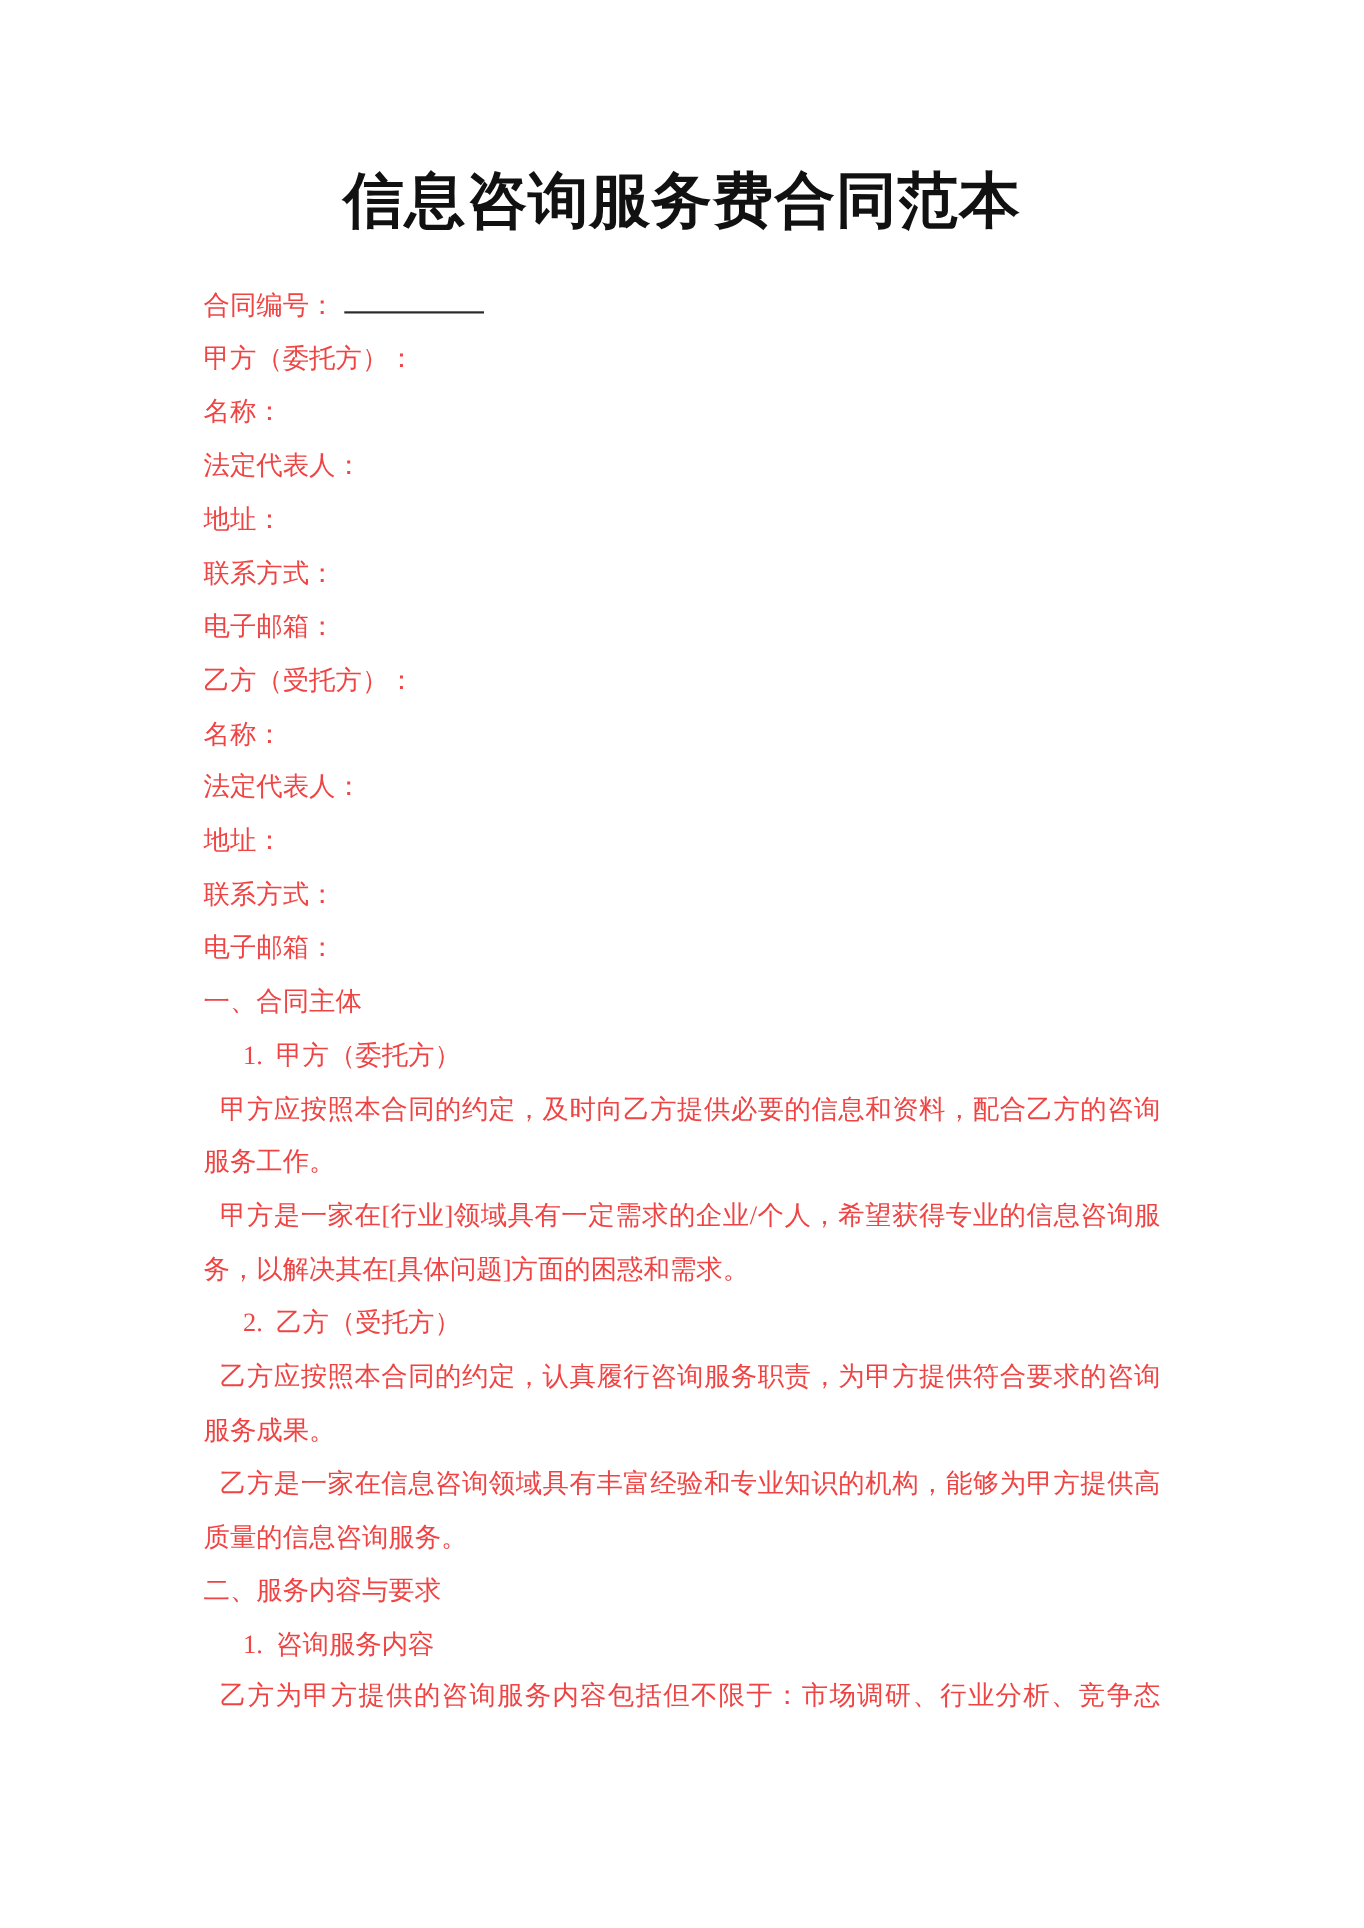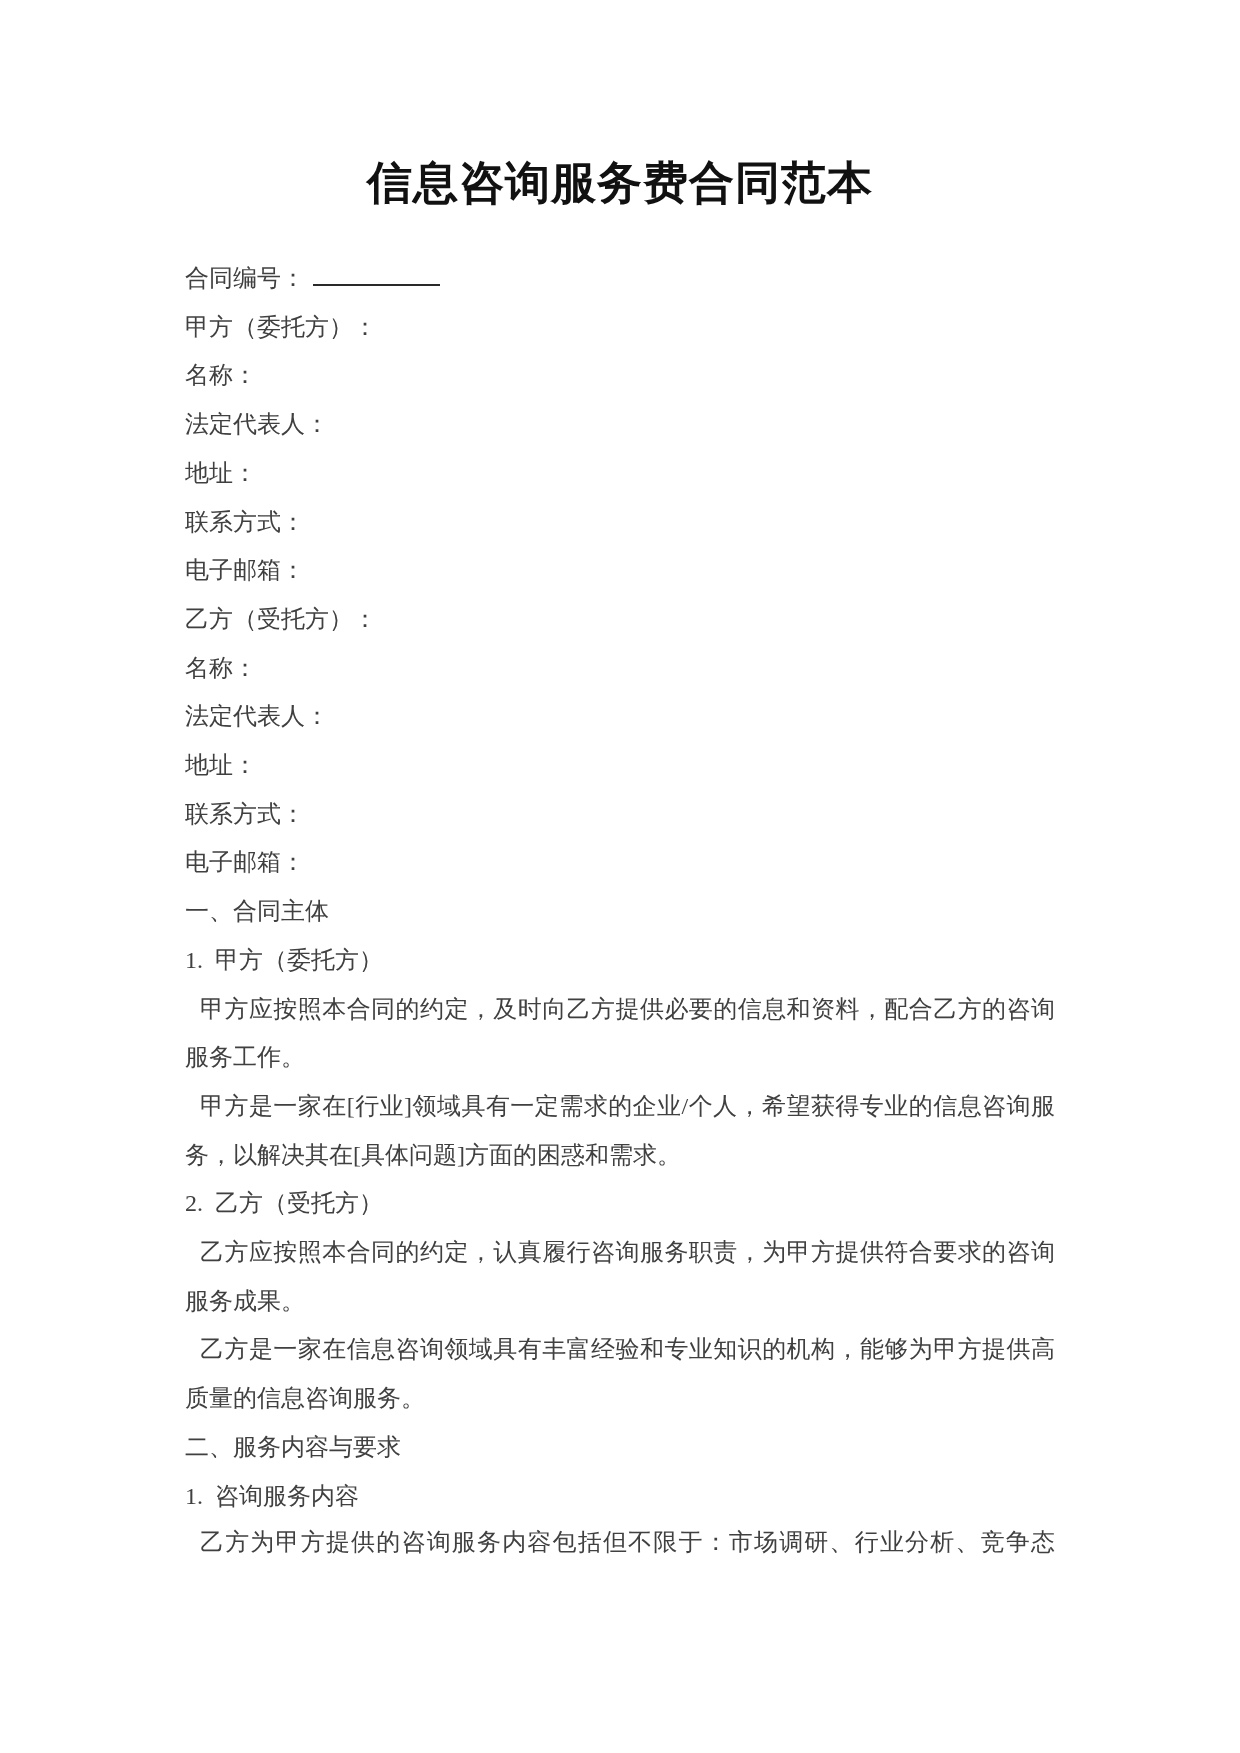--- a/index.html
+++ b/index.html
@@ -15,47 +15,48 @@
     background: #ffffff;
     color: #1a1a1a;
     font-family: "Liberation Serif", "DejaVu Serif", serif;
     overflow: hidden;
     box-sizing: border-box;
     padding-top: 156px;
   }
   .doc-title {
     margin: 0;
     text-align: center;
-    font-size: 45px;
+    font-size: 55px;
     line-height: 54px;
     font-weight: bold;
     letter-spacing: 1px;
     color: #111111;
   }
   .content {
     margin: 44px 185px 0 185px;
     width: 870px;
     font-size: 24px;
     line-height: 48.7px;
-    color: #404040;
+    color: #ef4444;
   }
   .line {
     min-height: 48.7px;
   }
   .para {
     text-align: justify;
     text-justify: inter-ideograph;
     text-indent: 15px;
   }
   .para.cut {
     text-align-last: justify;
     font-family: Liberation Mono, monospace;
   }
   .subheading {
     white-space: pre-wrap;
+    margin-left: 36px;
   }
   .blank-underline {
     display: inline-block;
     width: 127px;
     height: 24px;
     margin-left: 8px;
     border-bottom: 2px solid #2a2a2a;
     vertical-align: baseline;
   }
 </style>

